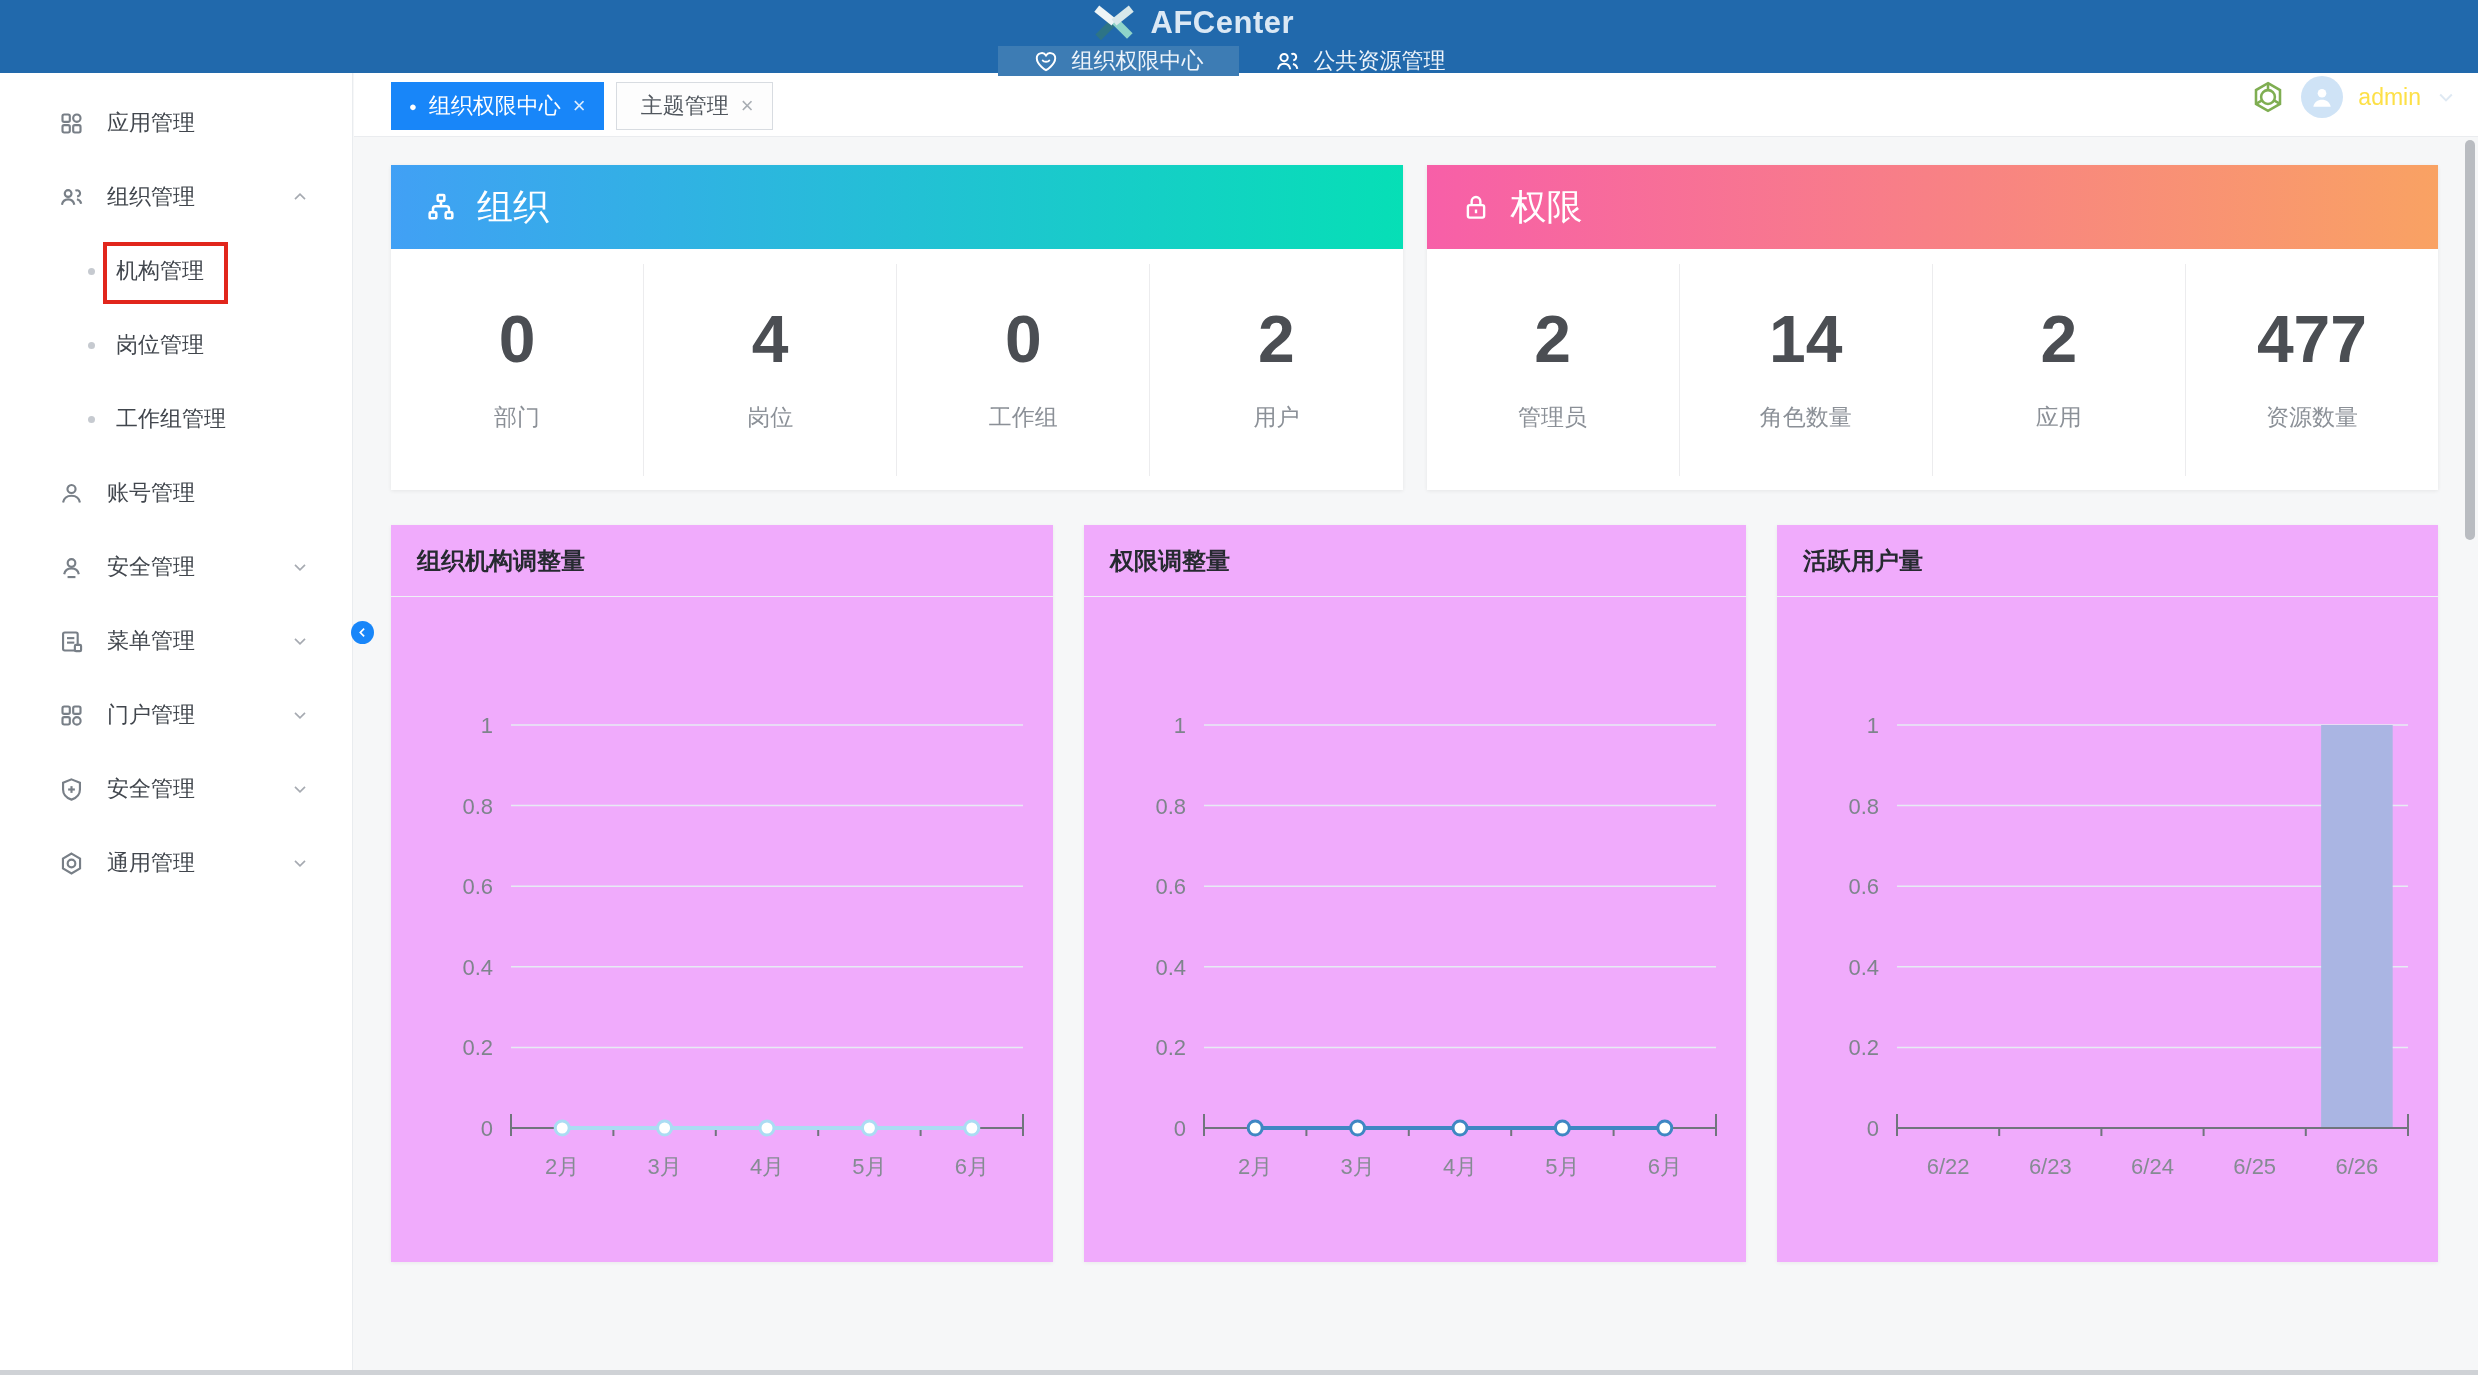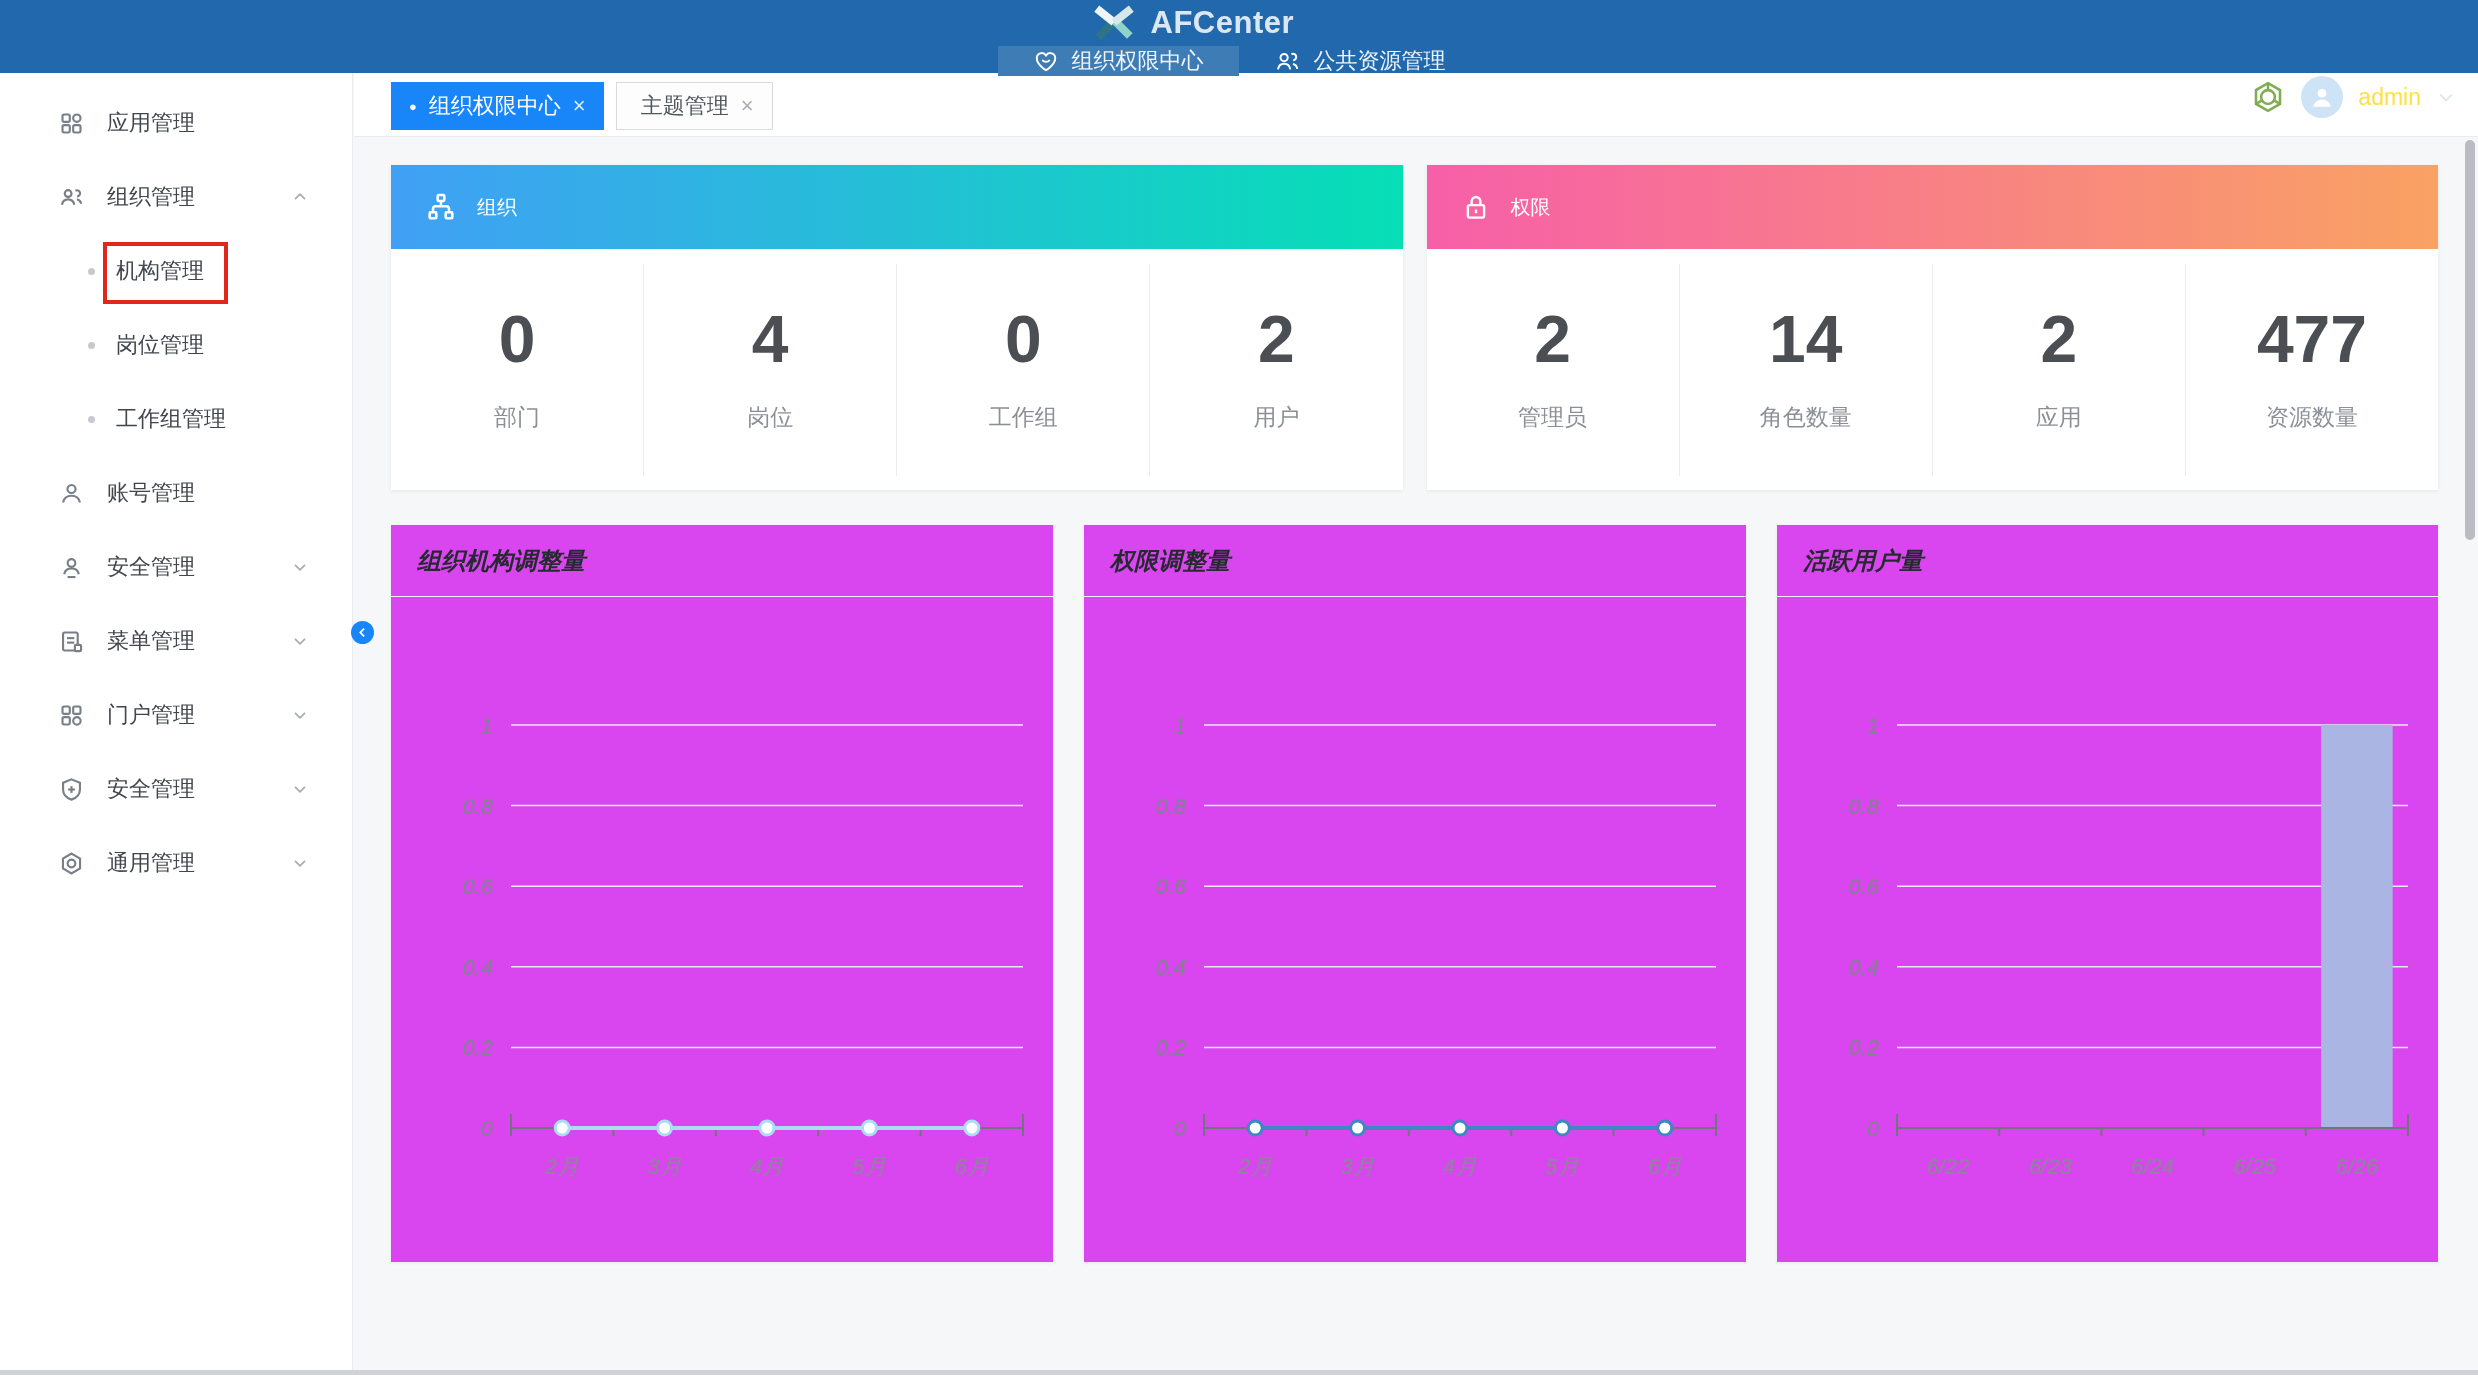--- a/index.html
+++ b/index.html
@@ -32,29 +32,29 @@
   .tab.active { background:#1886f9; color:#fff; }
   .tab .dot { font-size:13px; }
   .tab .close { font-size:22px; opacity:.85; cursor:pointer; }
   .tab.inactive { background:#fdfdfd; border:1px solid #d8dce1; color:#51575e; margin-left:12px;padding-left:24px; }
   .tab.inactive .close { color:#9aa0a7; }
 
   
   .content { position:absolute; left:354px; top:137px; right:0; bottom:0; padding:28px 40px 0 37px; }
   .cards-row { display:flex; gap:24px; }
   .card { flex:1; background:#fff; height:325px; box-shadow:0 1px 4px rgba(0,0,0,.07); }
-  .card-header { height:84px; display:flex; align-items:center; gap:20px; padding-left:34px; color:#fff; font-size:20px; }
+  .card-header { height:84px; display:flex; align-items:center; gap:20px; padding-left:34px; color:#fff; font-size:36px; }
   .card-stats { display:flex; height:241px; align-items:center; }
   .stat { flex:1; height:212px; display:flex; flex-direction:column; justify-content:center; text-align:center; border-right:1px solid #ececee; }
   .stat:last-child { border-right:none; }
   .stat-num { font-size:66px; font-weight:700; color:#4b4e53; line-height:1; }
   .stat-label { font-size:23px; color:#8b9097; margin-top:30px; }
 
   .charts-row { display:flex; gap:31px; margin-top:35px; }
-  .panel { flex:1; background:#d946ef; height:737px; box-shadow:0 1px 4px rgba(0,0,0,.06);font-style:italic; }
+  .panel { flex:1; background:#f0abfc; height:737px; box-shadow:0 1px 4px rgba(0,0,0,.06); }
   .panel-header { height:72px; line-height:71px; padding-left:26px; font-size:24px; font-weight:700; color:#262a30; border-bottom:1px solid #eef1f5; }
   .chart-body { height:664px; }
 
   
   .v-scrollbar { position:absolute; right:3px; top:140px; width:10px; height:400px; border-radius:5px; background:#b9bcc1; z-index:50; cursor:pointer; }
   .h-scrollbar { position:absolute; left:0; right:0; bottom:0; height:5px; background:#cfd2d6; z-index:50; cursor:pointer; }
 
   svg { display:block; }
 </style>
 </head>

